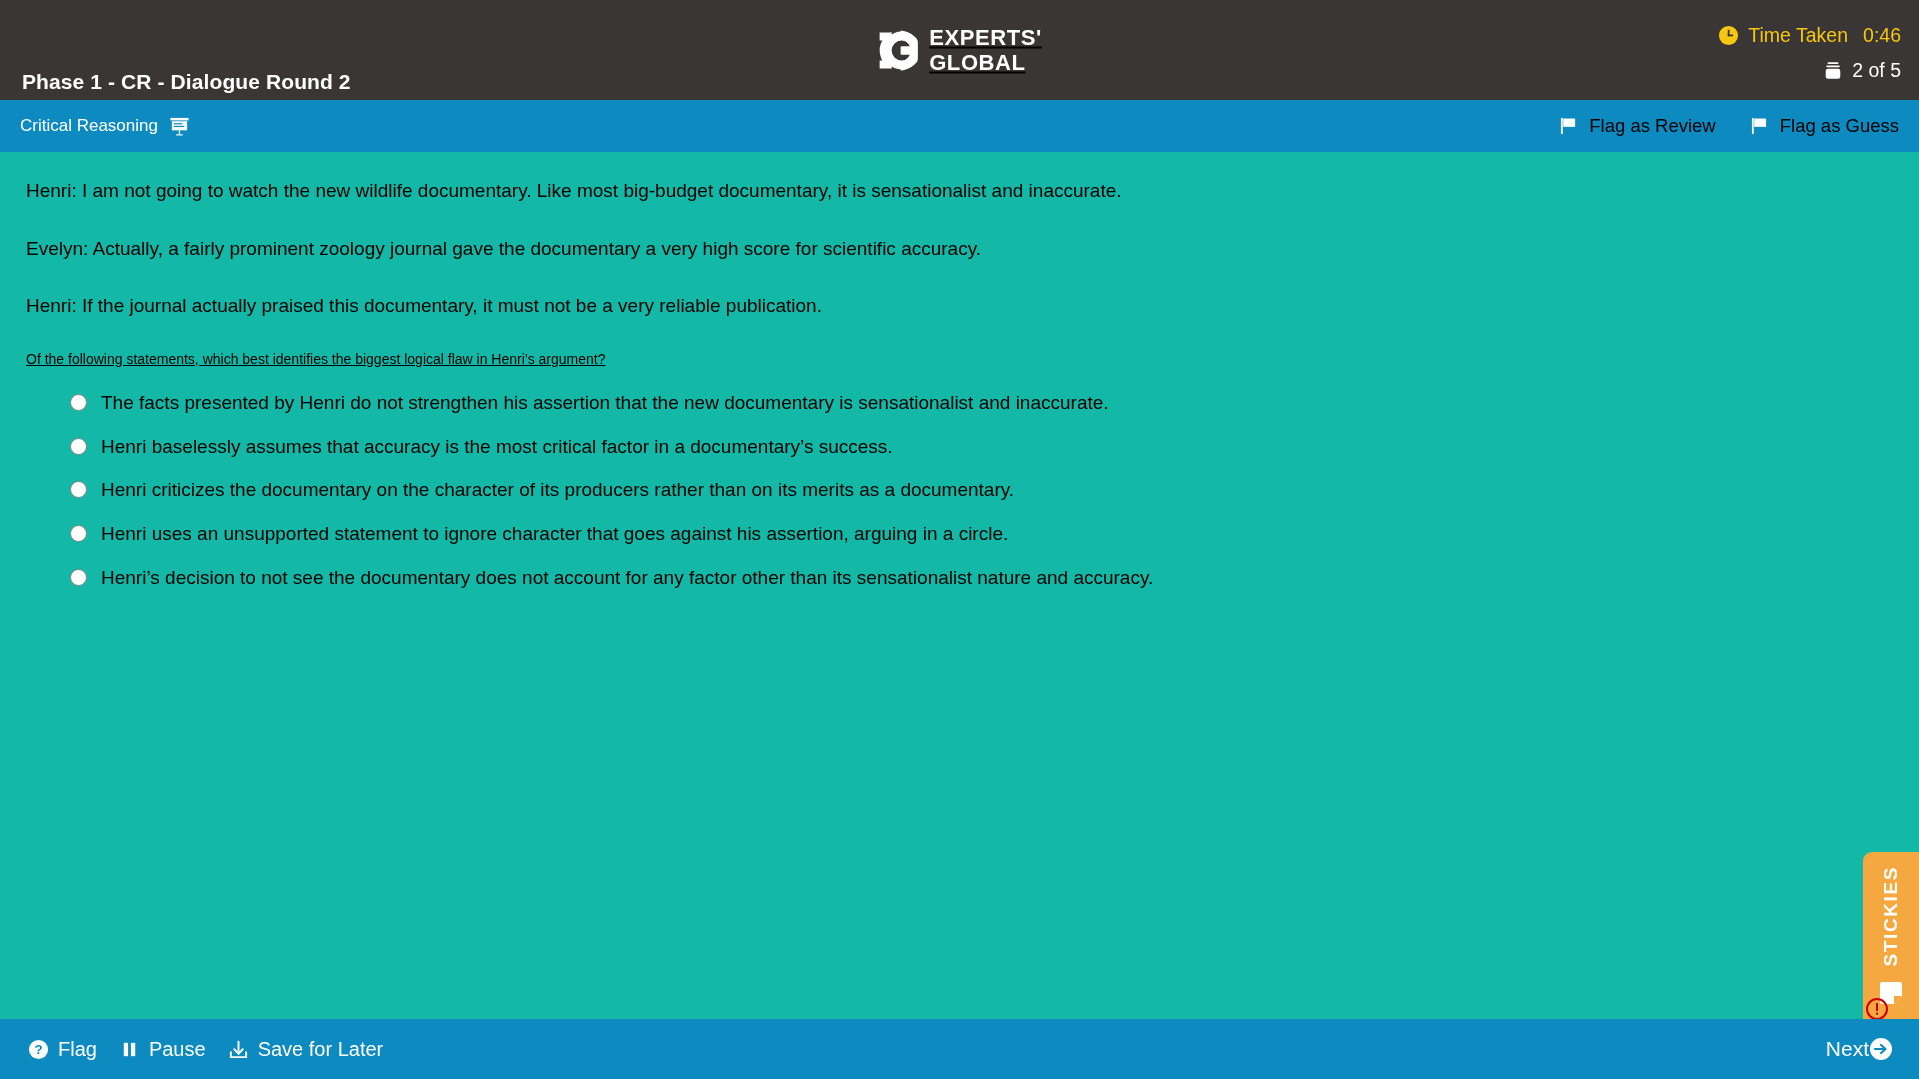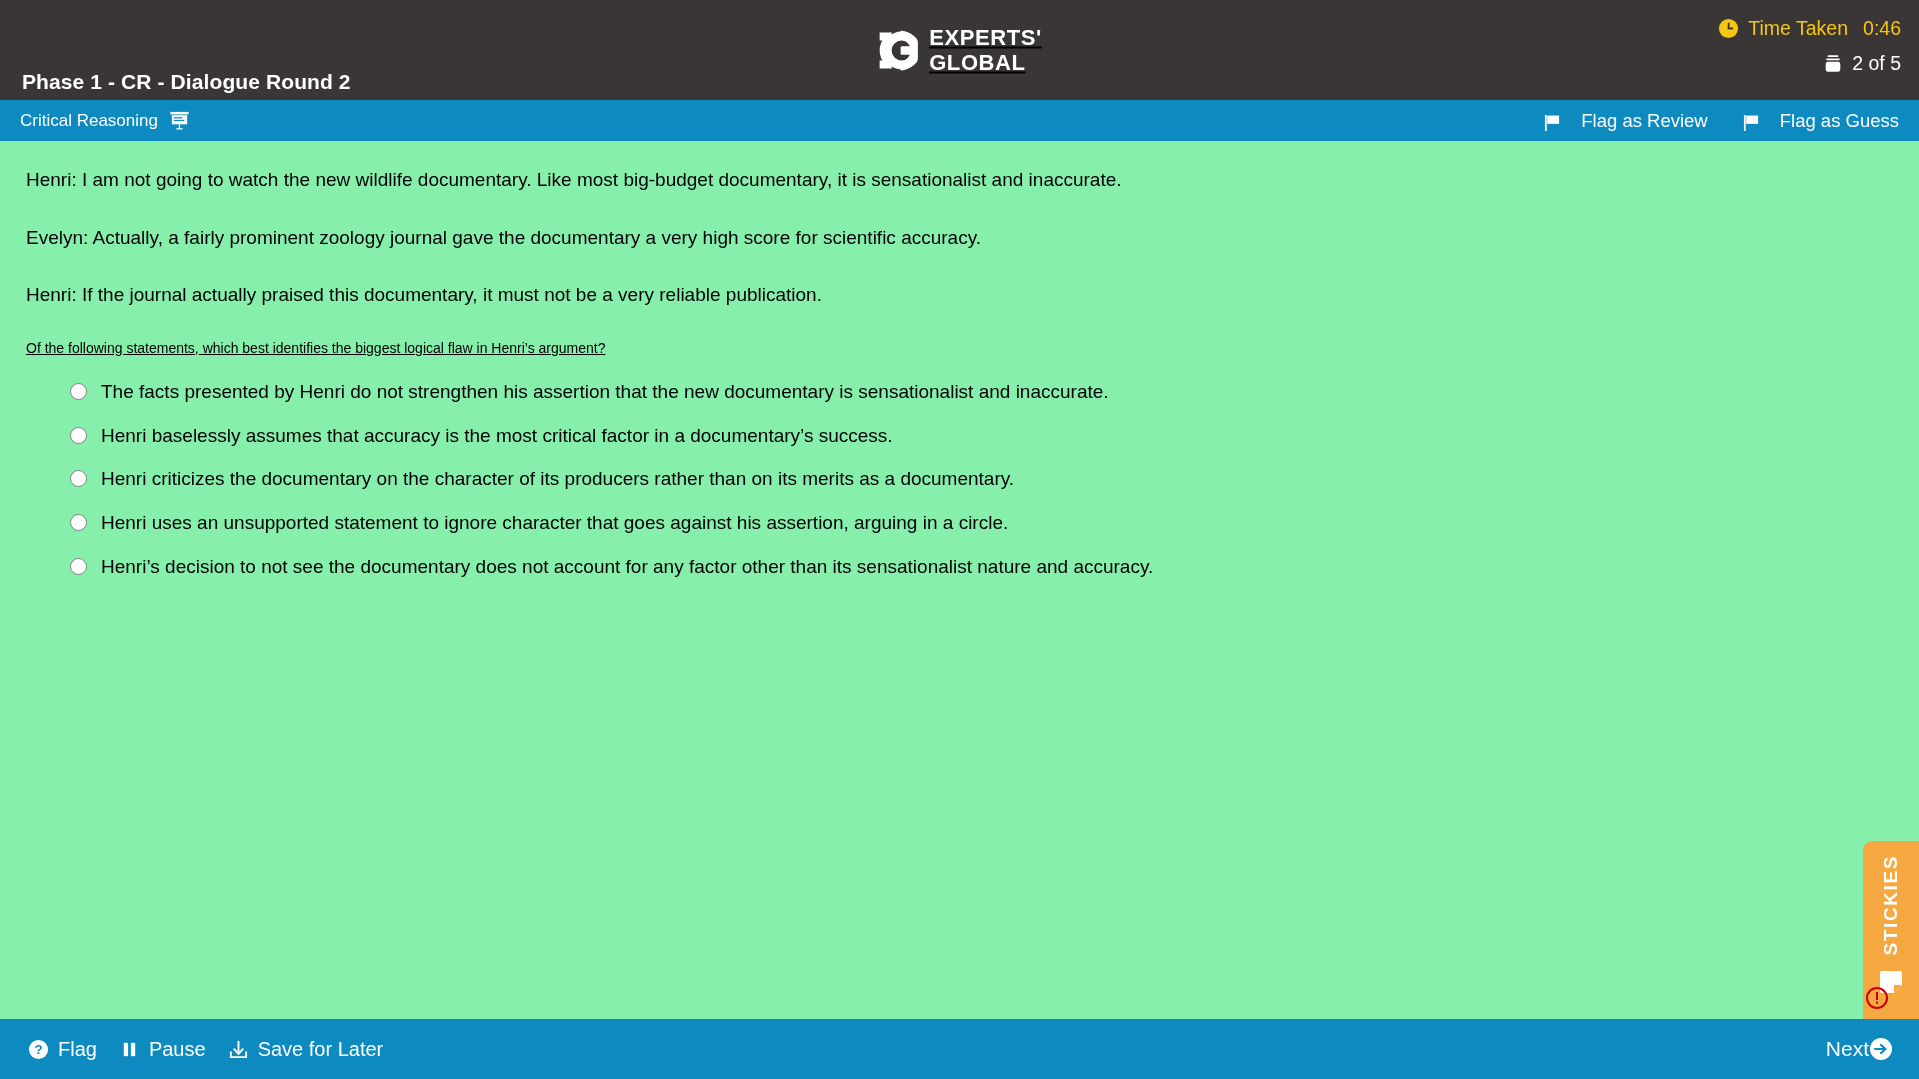--- a/index.html
+++ b/index.html
@@ -55,21 +55,21 @@
     color: #ffffff;
     font-weight: bold;
     font-size: 22px;
     letter-spacing: 0.6px;
   }
   .brand-line2 { margin-top: 3px; }
 
   .header-right {
     position: absolute;
     right: 18px;
-    top: 18px;
+    top: 25px;
     text-align: right;
     line-height: 1;
   }
   .time-row {
     display: flex;
     align-items: center;
     justify-content: flex-end;
     gap: 9px;
     margin-bottom: 14px;
   }
@@ -92,21 +92,21 @@
   }
   .stack-icon { width: 20px; height: 21px; flex: 0 0 auto; }
   .count-value {
     color: #ffffff;
     font-size: 19.5px;
   }
 
   
   .subbar {
     position: relative;
-    height: 41px;
+    height: 52px;
     background: #0d8ac0;
     display: flex;
     align-items: center;
   }
   .section-name {
     position: absolute;
     left: 20px;
     display: flex;
     align-items: center;
     gap: 11px;
@@ -116,38 +116,38 @@
   .board-icon { width: 21px; height: 21px; flex: 0 0 auto; }
   .flags {
     position: absolute;
     right: 20px;
     display: flex;
     align-items: center;
     gap: 35px;
   }
   .flag-btn {
     display: flex;
-    align-items: flex-end;
-    gap: 20px;
-    color: #ffffff;
+    align-items: center;
+    gap: 12px;
+    color: #000000;
     font-size: 18.5px;
     cursor: pointer;
     background: none;
     border: none;
     font-family: inherit;
     padding: 0;
   }
   .flag-icon { width: 17px; height: 18px; flex: 0 0 auto; }
 
   
   .content {
     position: relative;
     height: 895px;
     padding: 26px 0 0 0;
-    background: #86efac;
+    background: #14b8a6;
   }
   .passage {
     padding: 0 26px;
   }
   .passage p {
     font-size: 19px;
     color: #000000;
     line-height: 1.35;
     margin-bottom: 32px;
     font-family: "Liberation Sans", sans-serif;

